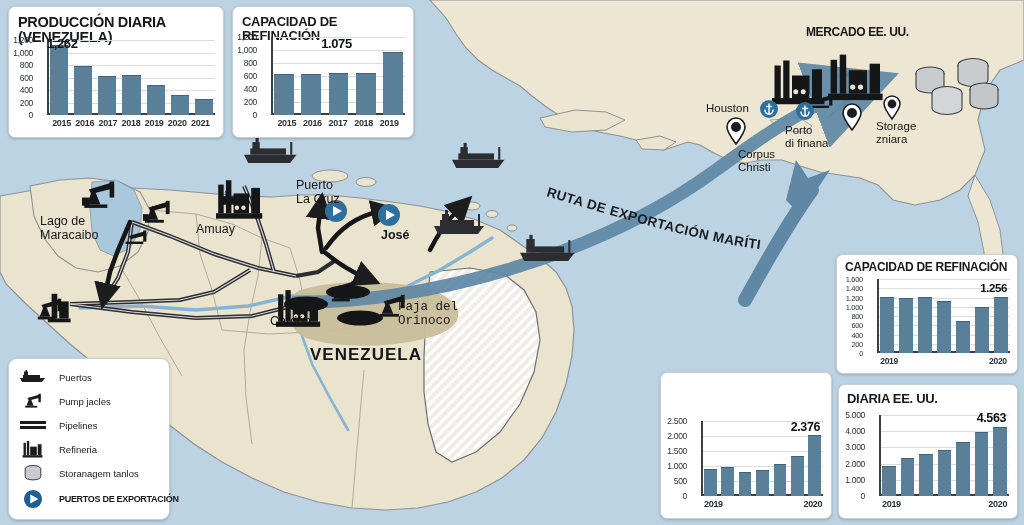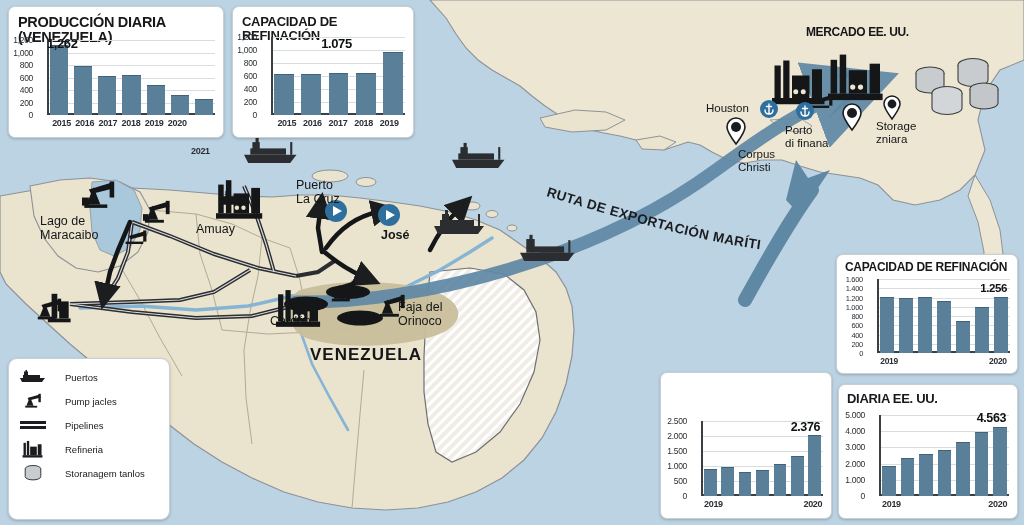--- a/index.html
+++ b/index.html
@@ -26,21 +26,21 @@
   
   .maptext{position:absolute;color:#141618;font-family:"Liberation Sans",sans-serif;
            line-height:1.12;white-space:pre;}
   .hdr{font-weight:bold;letter-spacing:-0.4px;}
 
   
   #legend{position:absolute;left:8px;top:358px;width:160px;height:160px;background:#fff;
           border:1px solid #c9cfd4;border-radius:9px;box-shadow:0 1px 3px rgba(0,0,0,.22);}
   .lg-row{position:absolute;display:flex;align-items:center;height:20px;left:10px;}
   .lg-ico{width:28px;height:18px;display:flex;align-items:center;justify-content:center;}
-  .lg-txt{font-size:9.5px;color:#17181a;margin-left:18px;white-space:nowrap;}
+  .lg-txt{font-size:9.5px;color:#17181a;margin-left:12px;white-space:nowrap;}
   .lg-txt.bold{font-weight:bold;font-size:9px;letter-spacing:-.3px;}
 </style>
 </head>
 <body>
 
 <div id="stage">
 
   <svg id="basemap" viewBox="0 0 1024 525">
     <defs>
       <pattern id="hatchPat" width="7" height="7" patternTransform="rotate(45)" patternUnits="userSpaceOnUse">
@@ -364,21 +364,21 @@
   <div class="maptext" style="left:876px;top:120px;font-size:11.5px;">Storage
 zniara</div>
 
   <div class="maptext" style="left:40px;top:214px;font-size:12.5px;">Lago de
 Maracaibo</div>
   <div class="maptext" style="left:196px;top:222px;font-size:12.5px;">Amuay</div>
   <div class="maptext" style="left:270px;top:314px;font-size:12.5px;">Cardón</div>
   <div class="maptext" style="left:296px;top:178px;font-size:12.5px;">Puerto
 La Cruz</div>
   <div class="maptext" style="left:381px;top:228px;font-size:12.5px;font-weight:bold;">José</div>
-  <div class="maptext" style="left:398px;top:300px;font-size:12.5px;">Faja del
+  <div class="maptext" style="left:398px;top:300px;font-size:12.5px;font-family:Liberation Mono, monospace;">Faja del
 Orinoco</div>
   <div class="maptext hdr" style="left:310px;top:345px;font-size:17px;letter-spacing:1px;">VENEZUELA</div>
 
   <div id="legend">
     <div class="lg-row" style="top:8px;">
       <span class="lg-ico">
         <svg width="26" height="14" viewBox="0 0 52 24">
             <path d="M0,14 L4,22 L44,22 L50,14 Z" fill="#1a1c1f"></path>
             <rect x="6" y="8" width="34" height="6" fill="#1a1c1f"></rect>
             <rect x="8" y="1" width="8" height="8" fill="#1a1c1f"></rect>
@@ -421,20 +421,29 @@
     </div>
     <div class="lg-row" style="top:104px;">
       <span class="lg-ico">
         <svg width="22" height="18" viewBox="0 0 30 30">
             <ellipse cx="15" cy="8" rx="13" ry="5.5" fill="#C9CCCE" stroke="#1a1c1f" stroke-width="1.4"></ellipse>
             <path d="M2,8 L2,21 A13,5.5 0 0,0 28,21 L28,8" fill="#C9CCCE" stroke="#1a1c1f" stroke-width="1.4"></path>
           </svg>
       </span>
       <span class="lg-txt">Storanagem tanlos</span>
     </div>
+    <div class="lg-row" style="top:130px;">
+      <span class="lg-ico">
+        <svg width="20" height="20" viewBox="0 0 22 22">
+            <circle cx="11" cy="11" r="10" fill="#1F5E92"></circle>
+            <path d="M8,6 L17,11 L8,16 Z" fill="#fff"></path>
+          </svg>
+      </span>
+      <span class="lg-txt bold">PUERTOS DE EXPORTACIÓN</span>
+    </div>
   </div>
 
   <div class="card" id="c0" style="left:8px;top:6px;width:216px;height:132px;">
     <div class="card-title" style="position:absolute;left:9px;top:8px;font-size:14.5px;">PRODUCCIÓN DIARIA (VENEZUELA)</div>
     <div class="chart-wrap" id="p0" style="position:absolute;left:38px;top:33px;right:8px;bottom:22px;">
         <div class="gridline" style="top: 0px;"></div>
         <div class="ylab" style="top: 0px; font-size: 8.5px;">1,200</div>
         <div class="gridline" style="top: 12.5px;"></div>
         <div class="ylab" style="top: 12.5px; font-size: 8.5px;">1,000</div>
         <div class="gridline" style="top: 25px;"></div>
@@ -456,21 +465,21 @@
           <div class="bar" style="width: 18.1429px; height: 29.375px;"></div>
           <div class="bar" style="width: 18.1429px; height: 19.375px;"></div>
           <div class="bar" style="width: 18.1429px; height: 15.3125px;"></div>
         </div>
         <div class="xlab" style="font-size: 9px; top: 78px; left: 3px; width: 23.1429px; text-align: center;">2015</div>
         <div class="xlab" style="font-size: 9px; top: 78px; left: 26.1429px; width: 23.1429px; text-align: center;">2016</div>
         <div class="xlab" style="font-size: 9px; top: 78px; left: 49.2857px; width: 23.1429px; text-align: center;">2017</div>
         <div class="xlab" style="font-size: 9px; top: 78px; left: 72.4286px; width: 23.1429px; text-align: center;">2018</div>
         <div class="xlab" style="font-size: 9px; top: 78px; left: 95.5714px; width: 23.1429px; text-align: center;">2019</div>
         <div class="xlab" style="font-size: 9px; top: 78px; left: 118.714px; width: 23.1429px; text-align: center;">2020</div>
-        <div class="xlab" style="font-size: 9px; top: 78px; left: 141.857px; width: 23.1429px; text-align: center; margin-top: 28px;">2021</div>
+        <div class="xlab" style="font-size: 9px; top: 78px; left: 141.857px; width: 23.1429px; text-align: center;">2021</div>
         <div class="vlabel" style="font-size: 13px; top: -4px; left: 0px; width: 26.1429px; text-align: right;">1,262</div>
       </div>
   </div>
 
   <div class="card" id="c1" style="left:232px;top:6px;width:182px;height:132px;">
     <div class="card-title" style="position:absolute;left:9px;top:8px;font-size:13px;">CAPACIDAD DE REFINACIÓN</div>
     <div class="chart-wrap" id="p1" style="position:absolute;left:38px;top:30px;right:8px;bottom:22px;">
         <div class="gridline" style="top: 0px;"></div>
         <div class="ylab" style="top: 0px; font-size: 8.5px;">1,200</div>
         <div class="gridline" style="top: 13px;"></div>

